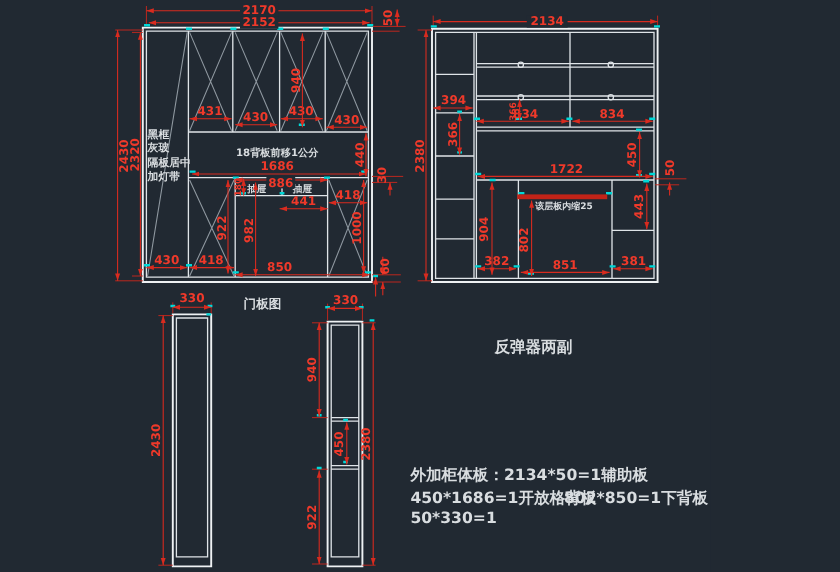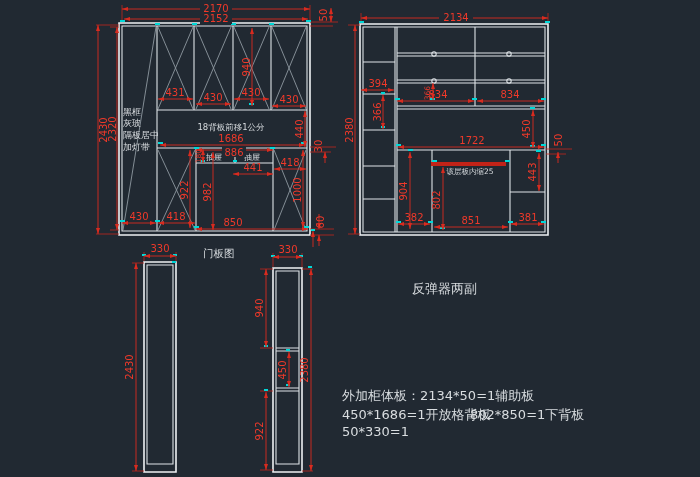--- a/index.html
+++ b/index.html
@@ -1,16 +1,16 @@
 <!DOCTYPE html>
 <html><head>
 <meta charset="utf-8">
 <style>
   html,body{margin:0;padding:0;background:#212932;}
-  .canvas{position:relative;width:592px;height:477px;background:#212932;overflow:hidden;}
+  .canvas{position:relative;width:592px;height:477px;background:#212932;overflow:hidden;font-weight:bold;}
   svg{display:block;}
   svg text{font-family:"DejaVu Sans",sans-serif;}
   .geo{stroke:#dfe4e8;stroke-width:1.1;fill:none;}
   .geo2{stroke:#eef1f3;stroke-width:1.6;fill:none;}
   .dg{stroke:#8f98a0;stroke-width:0.9;fill:none;}
   .ext{stroke:#c3271d;stroke-width:0.8;fill:none;}
   .dim{stroke:#d92b1f;stroke-width:0.9;fill:none;}
   .grip{stroke:#00d8d8;stroke-width:2;fill:none;}
   .dt{fill:#ef392a;font-size:10px;text-anchor:middle;}
   .dt7{font-size:7.5px;}

